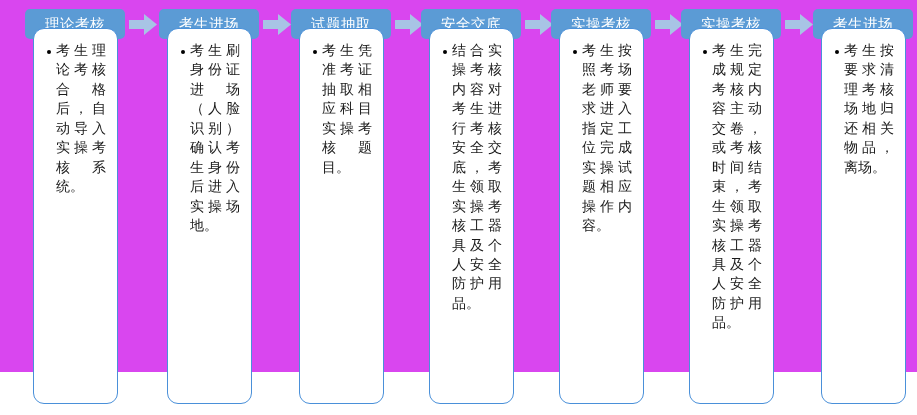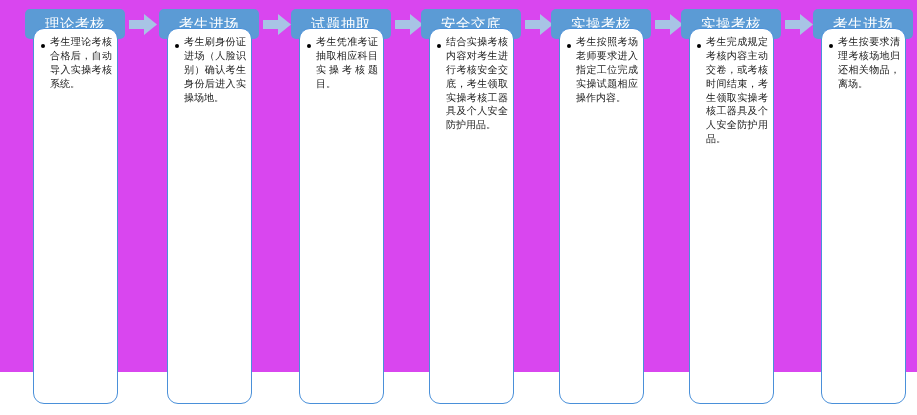--- a/index.html
+++ b/index.html
@@ -74,24 +74,24 @@
     border: 1.4px solid #4A90D9;
     border-radius: 11px;
     box-sizing: border-box;
     padding: 6px 4px 6px 4px;
     z-index: 4;
     overflow: hidden;
   }
 
   .stage-text {
     position: relative;
-    margin: 0;
+    margin: 6px;
     padding: 0 1px 0 12px;
     font-family: "DejaVu Sans", "Liberation Sans", sans-serif;
-    font-size: 10px;
+    font-size: 14px;
     line-height: 1.39;
     color: #1a1a1a;
     text-align: justify;
     text-justify: inter-character;
     word-break: break-all;
     letter-spacing: 0px;
   }
   .stage-bullet {
     position: absolute;
     left: 3px;

